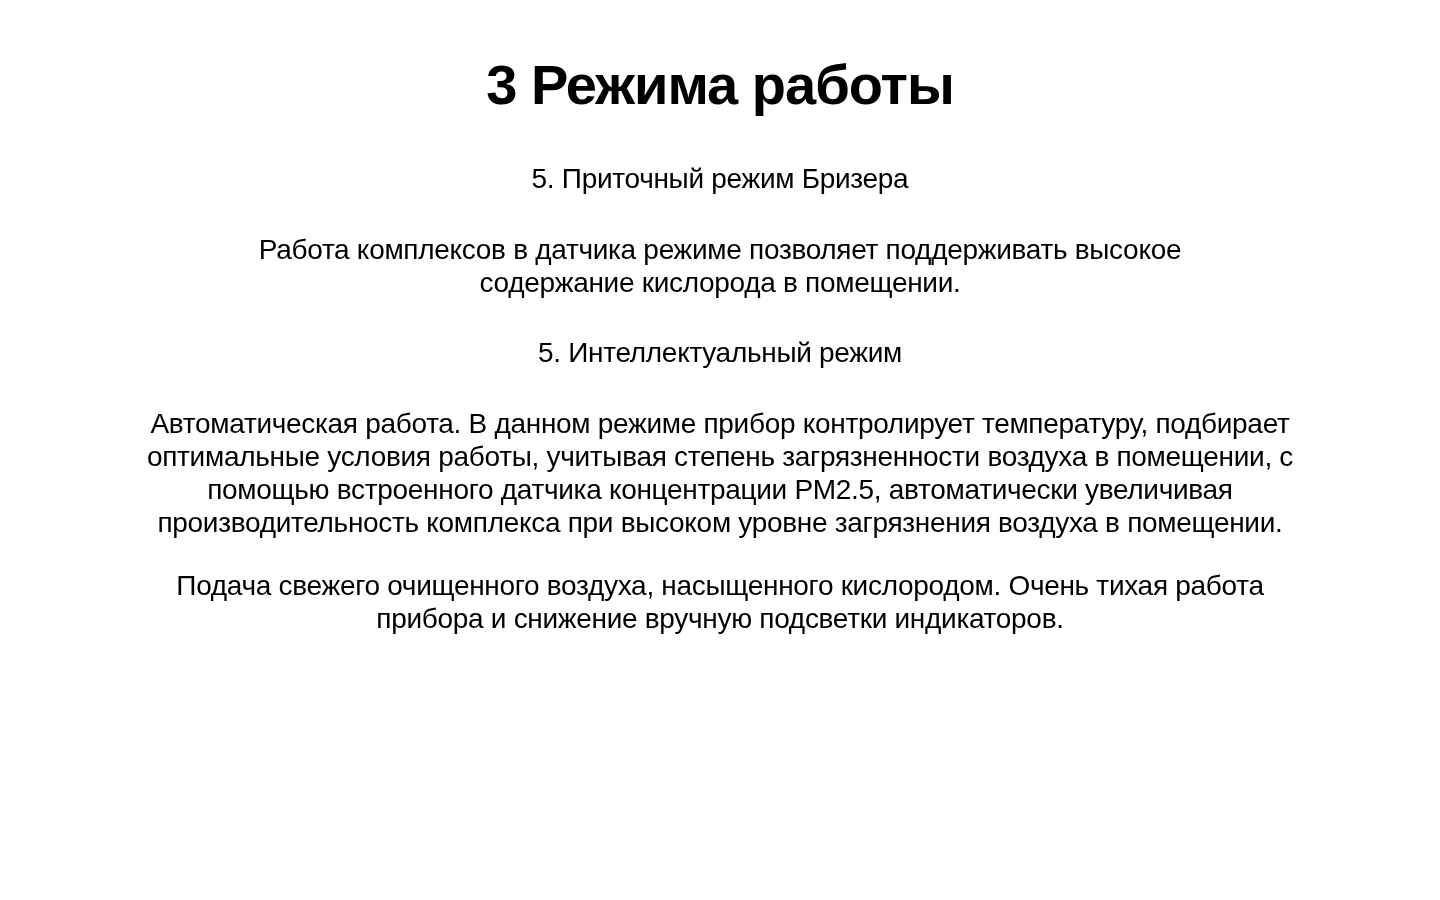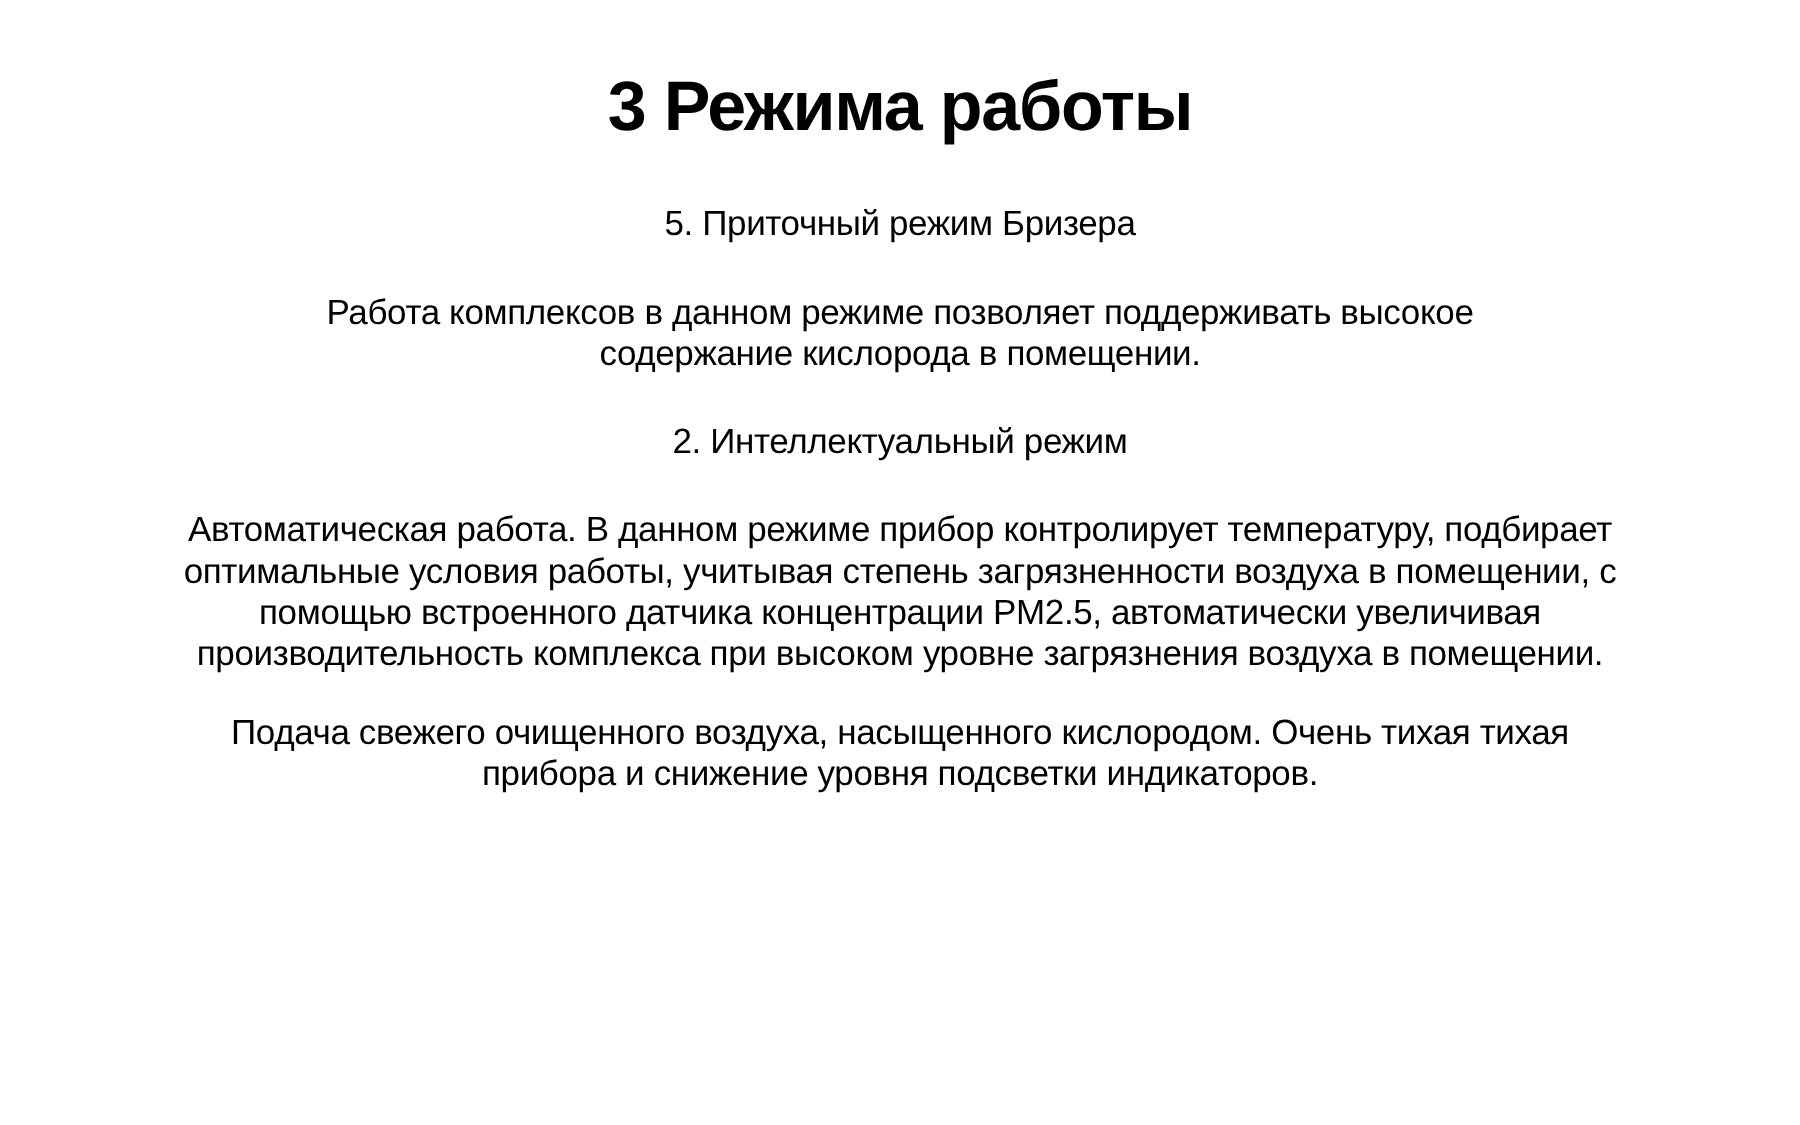--- a/index.html
+++ b/index.html
@@ -43,25 +43,25 @@
 </style>
 </head>
 <body>
 
 <main class="page">
 
   <h1 class="title">3 Режима работы</h1>
 
   <section>
     <h2 class="heading">5. Приточный режим Бризера</h2>
-    <p class="para w-sm">Работа комплексов в данном режиме позволяет поддерживать высокое содержание кислорода в помещении.</p>
+    <p class="para w-sm">Работа комплексов в датчика режиме позволяет поддерживать высокое содержание кислорода в помещении.</p>
   </section>
 
   <section>
-    <h2 class="heading">2. Интеллектуальный режим</h2>
+    <h2 class="heading">5. Интеллектуальный режим</h2>
     <p class="para w-lg">Автоматическая работа. В данном режиме прибор контролирует температуру, подбирает оптимальные условия работы, учитывая степень загрязненности воздуха в помещении, с помощью встроенного датчика концентрации PM2.5, автоматически увеличивая производительность комплекса при высоком уровне загрязнения воздуха в помещении.</p>
   </section>
 
   <section>
-    <p class="para w-md">Подача свежего очищенного воздуха, насыщенного кислородом. Очень тихая тихая прибора и снижение уровня подсветки индикаторов.</p>
+    <p class="para w-md">Подача свежего очищенного воздуха, насыщенного кислородом. Очень тихая работа прибора и снижение вручную подсветки индикаторов.</p>
   </section>
 
 </main>
 
 </body></html>

